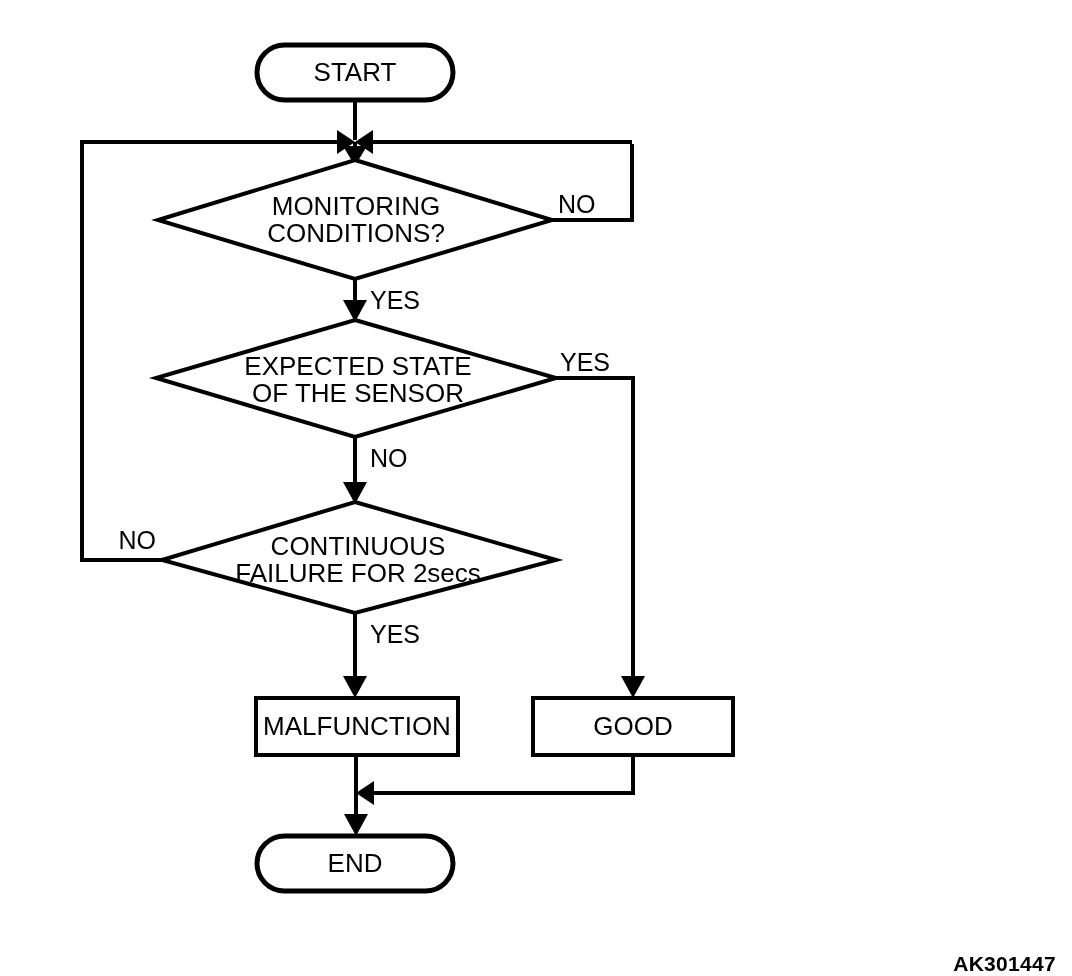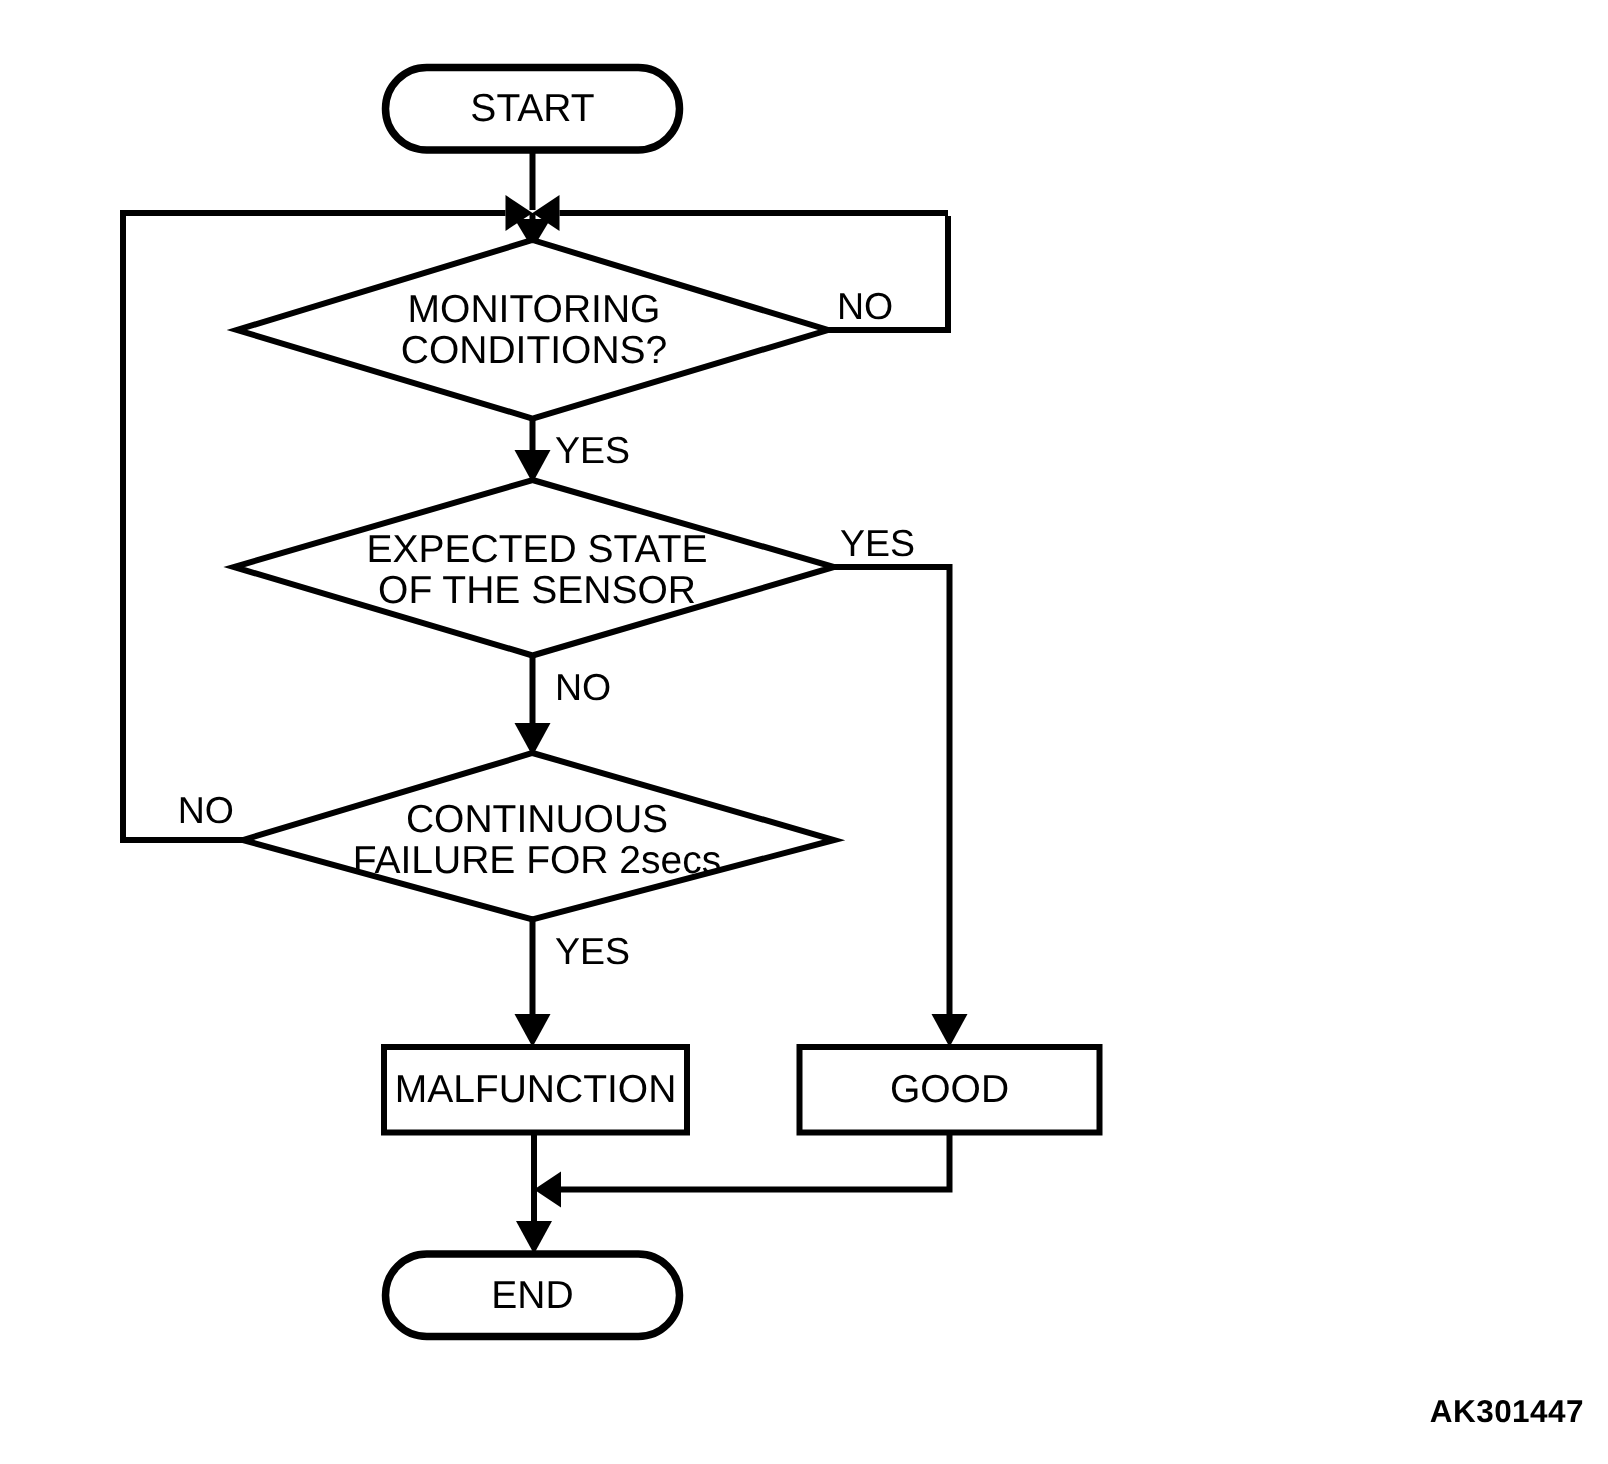--- a/index.html
+++ b/index.html
@@ -71,21 +71,21 @@
   .branch-label-right {
     font-family: "Liberation Sans", sans-serif;
     font-size: 25px;
     fill: #000000;
     text-anchor: end;
     dominant-baseline: middle;
   }
   .figure-id {
     position: absolute;
     right: 16px;
-    bottom: 22px;
+    bottom: 0;
     font-family: "Liberation Sans", sans-serif;
     font-size: 21px;
     font-weight: bold;
     color: #000000;
     letter-spacing: 0.3px;
   }
 </style>
 </head>
 <body>
 

